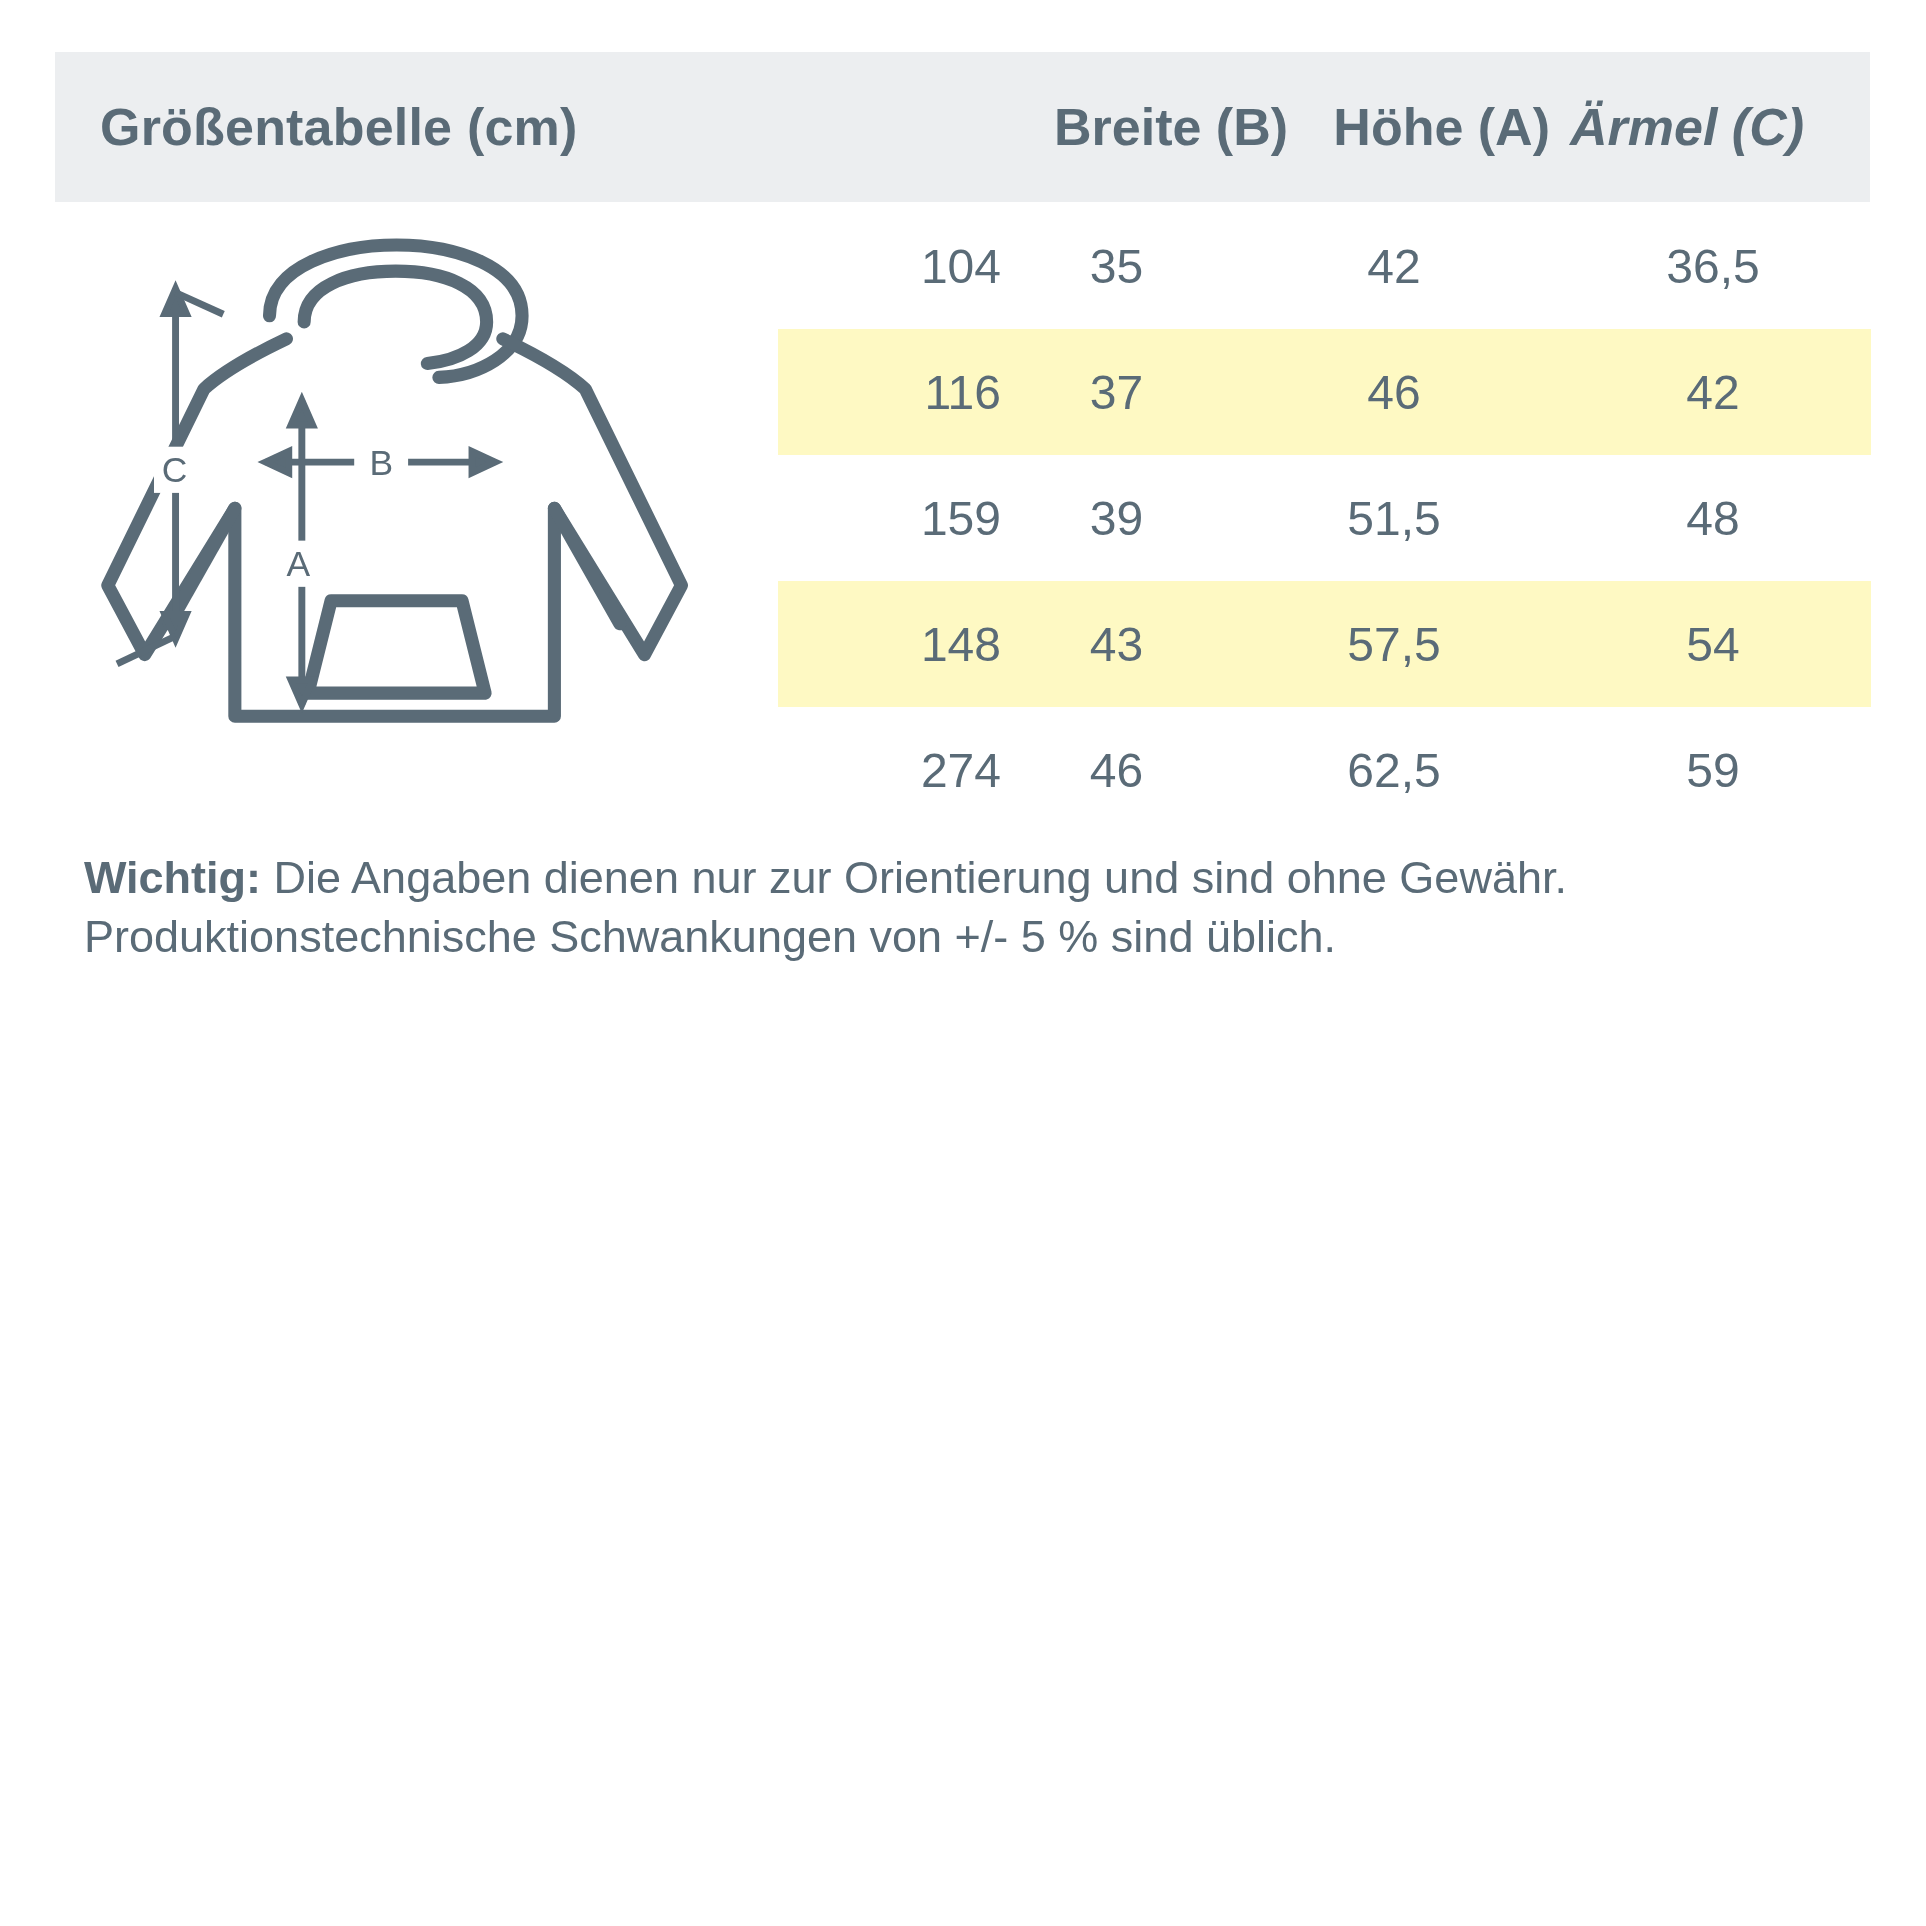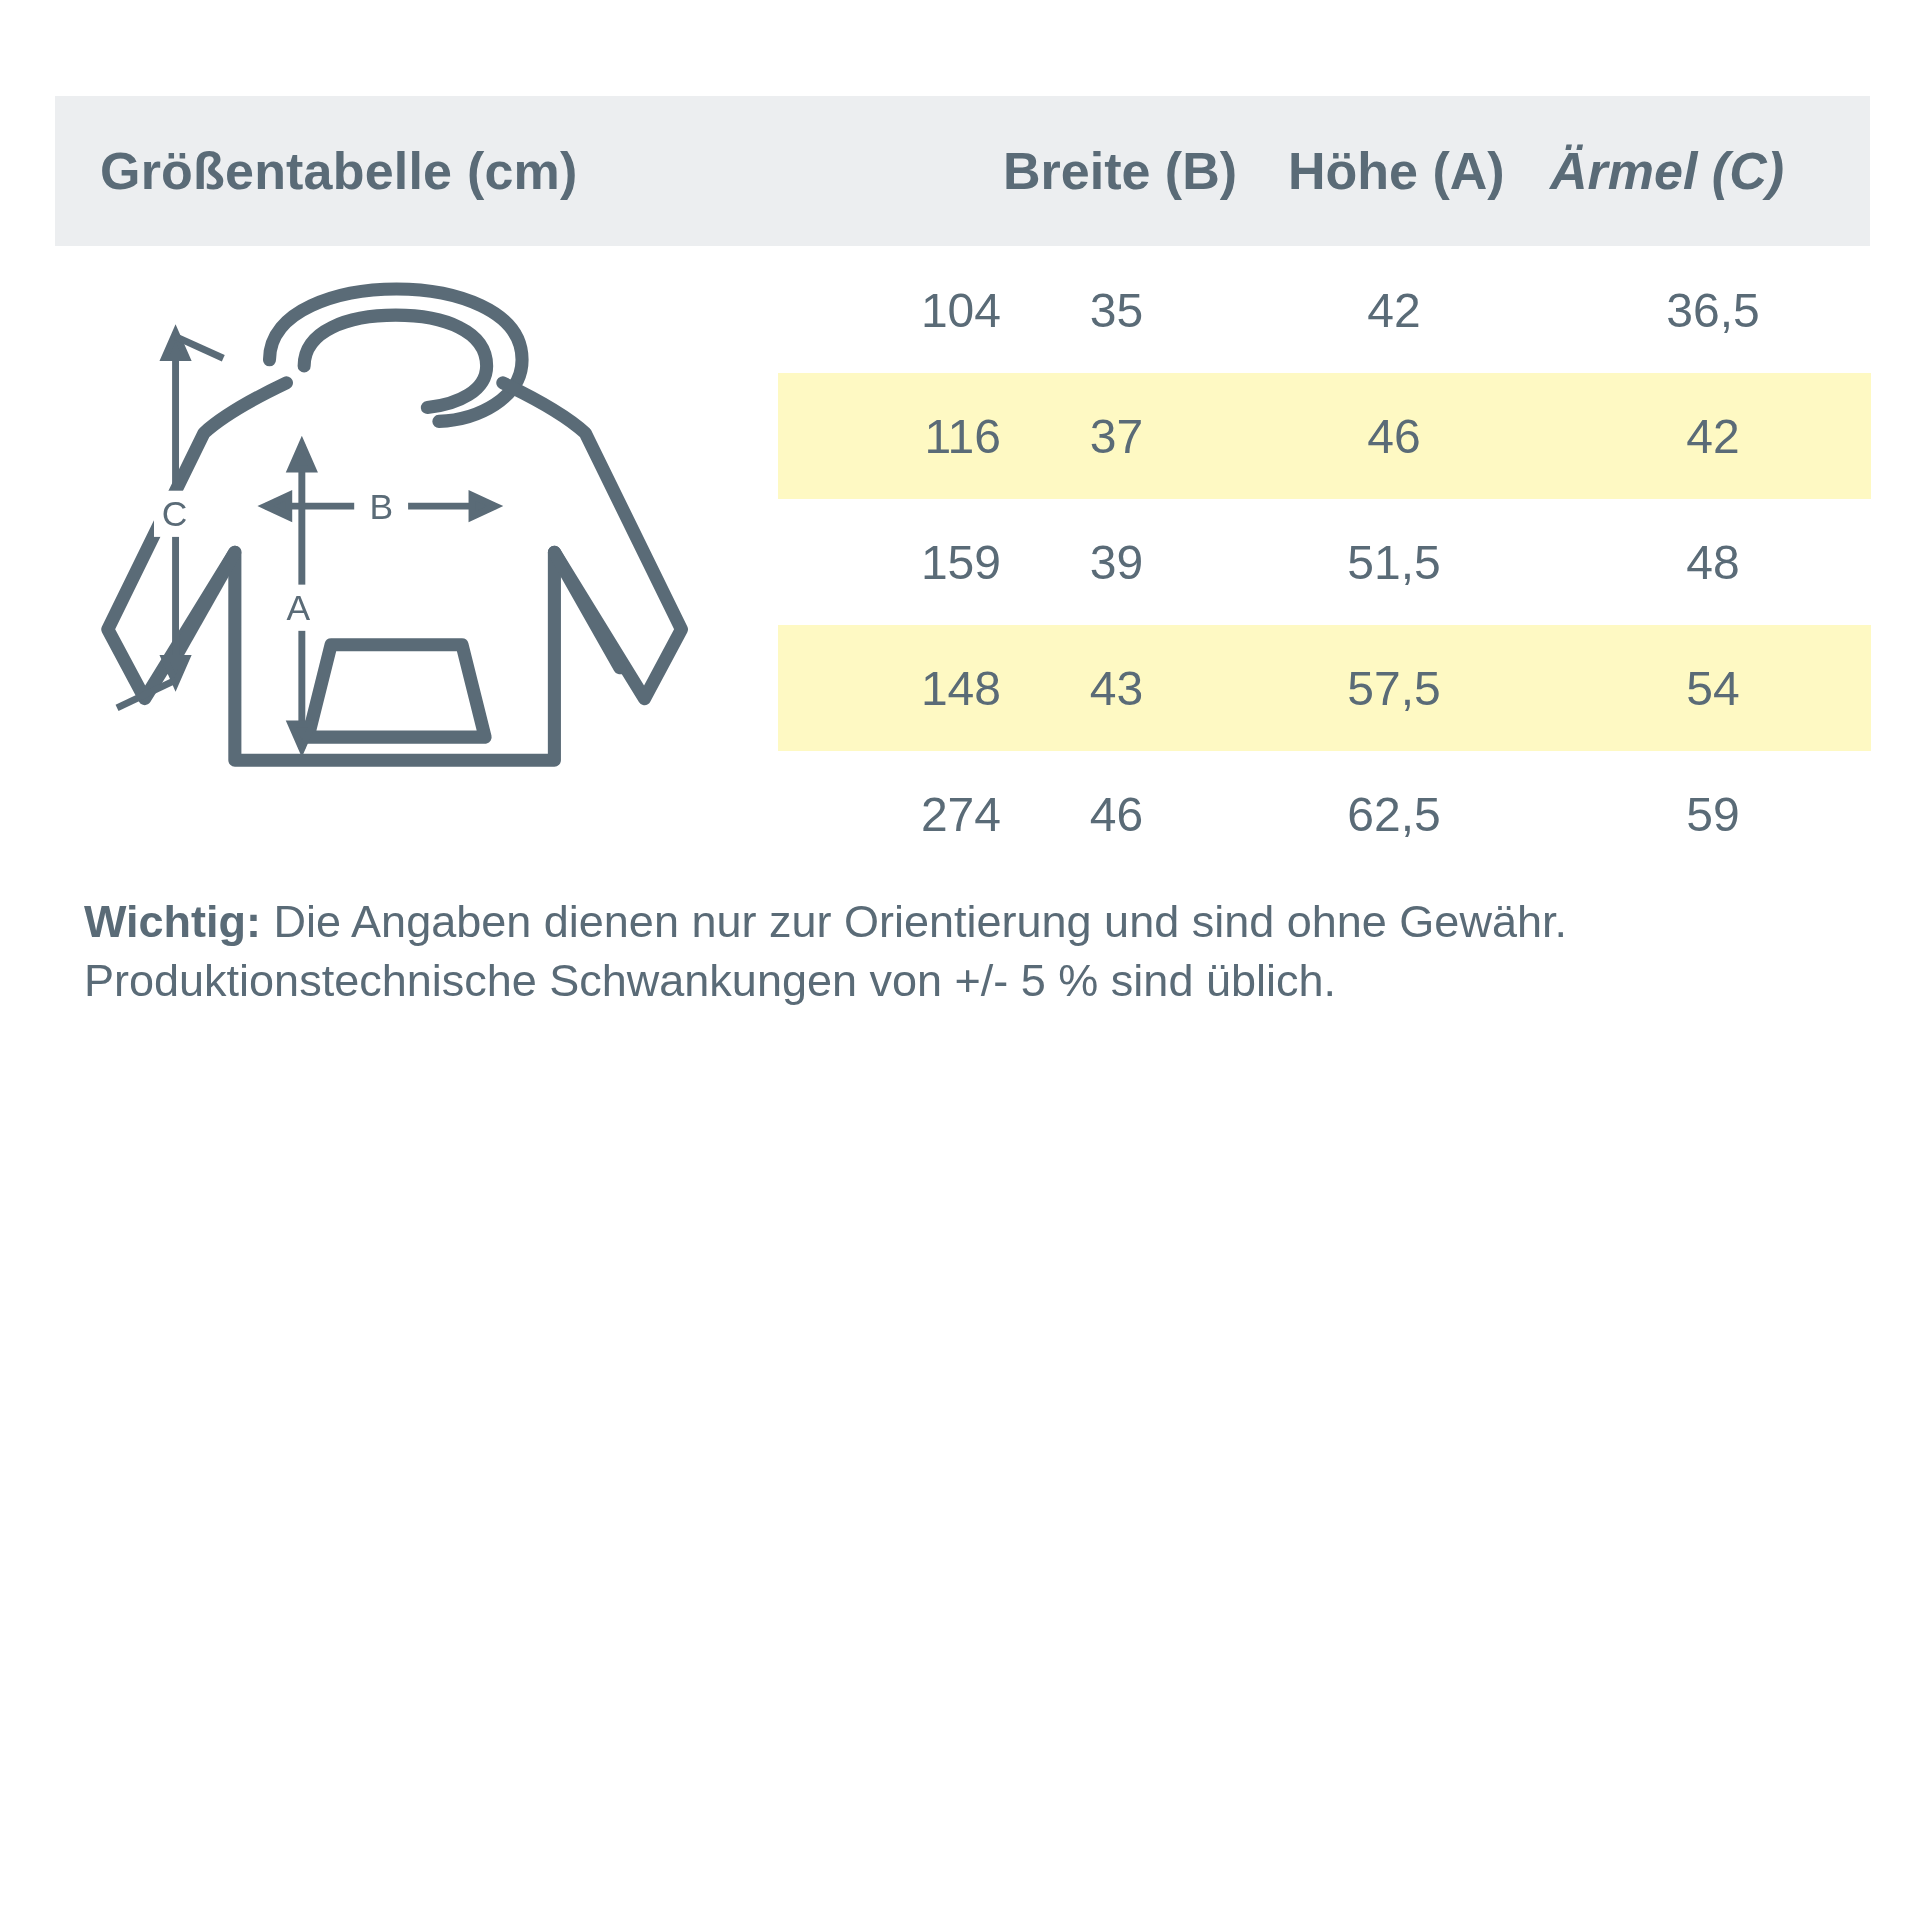--- a/index.html
+++ b/index.html
@@ -9,21 +9,20 @@
     width: 1926px;
     height: 1926px;
     font-family: "Liberation Sans", sans-serif;
   }
 
   .page {
     position: relative;
     width: 1926px;
     height: 1488px;
     background: #ffffff;
-    margin-top: 44px;
   }
 
   
   .header {
     position: absolute;
     left: 55px;
     top: 52px;
     width: 1815px;
     height: 150px;
     background: #eceef0;
@@ -49,21 +48,21 @@
     transform: translateY(-50%);
     display: flex;
     align-items: center;
     white-space: nowrap;
   }
 
   .header-col {
     font-size: 52px;
     font-weight: bold;
     color: #5a6b77;
-    text-align: left;
+    text-align: right;
   }
   .header-col.c1 { width: 285px; }
   .header-col.c2 { width: 262px; }
   .header-col.c3 { width: 254px; font-style: italic; }
 
   
   .table-wrap {
     position: absolute;
     left: 778px;
     top: 203px;

